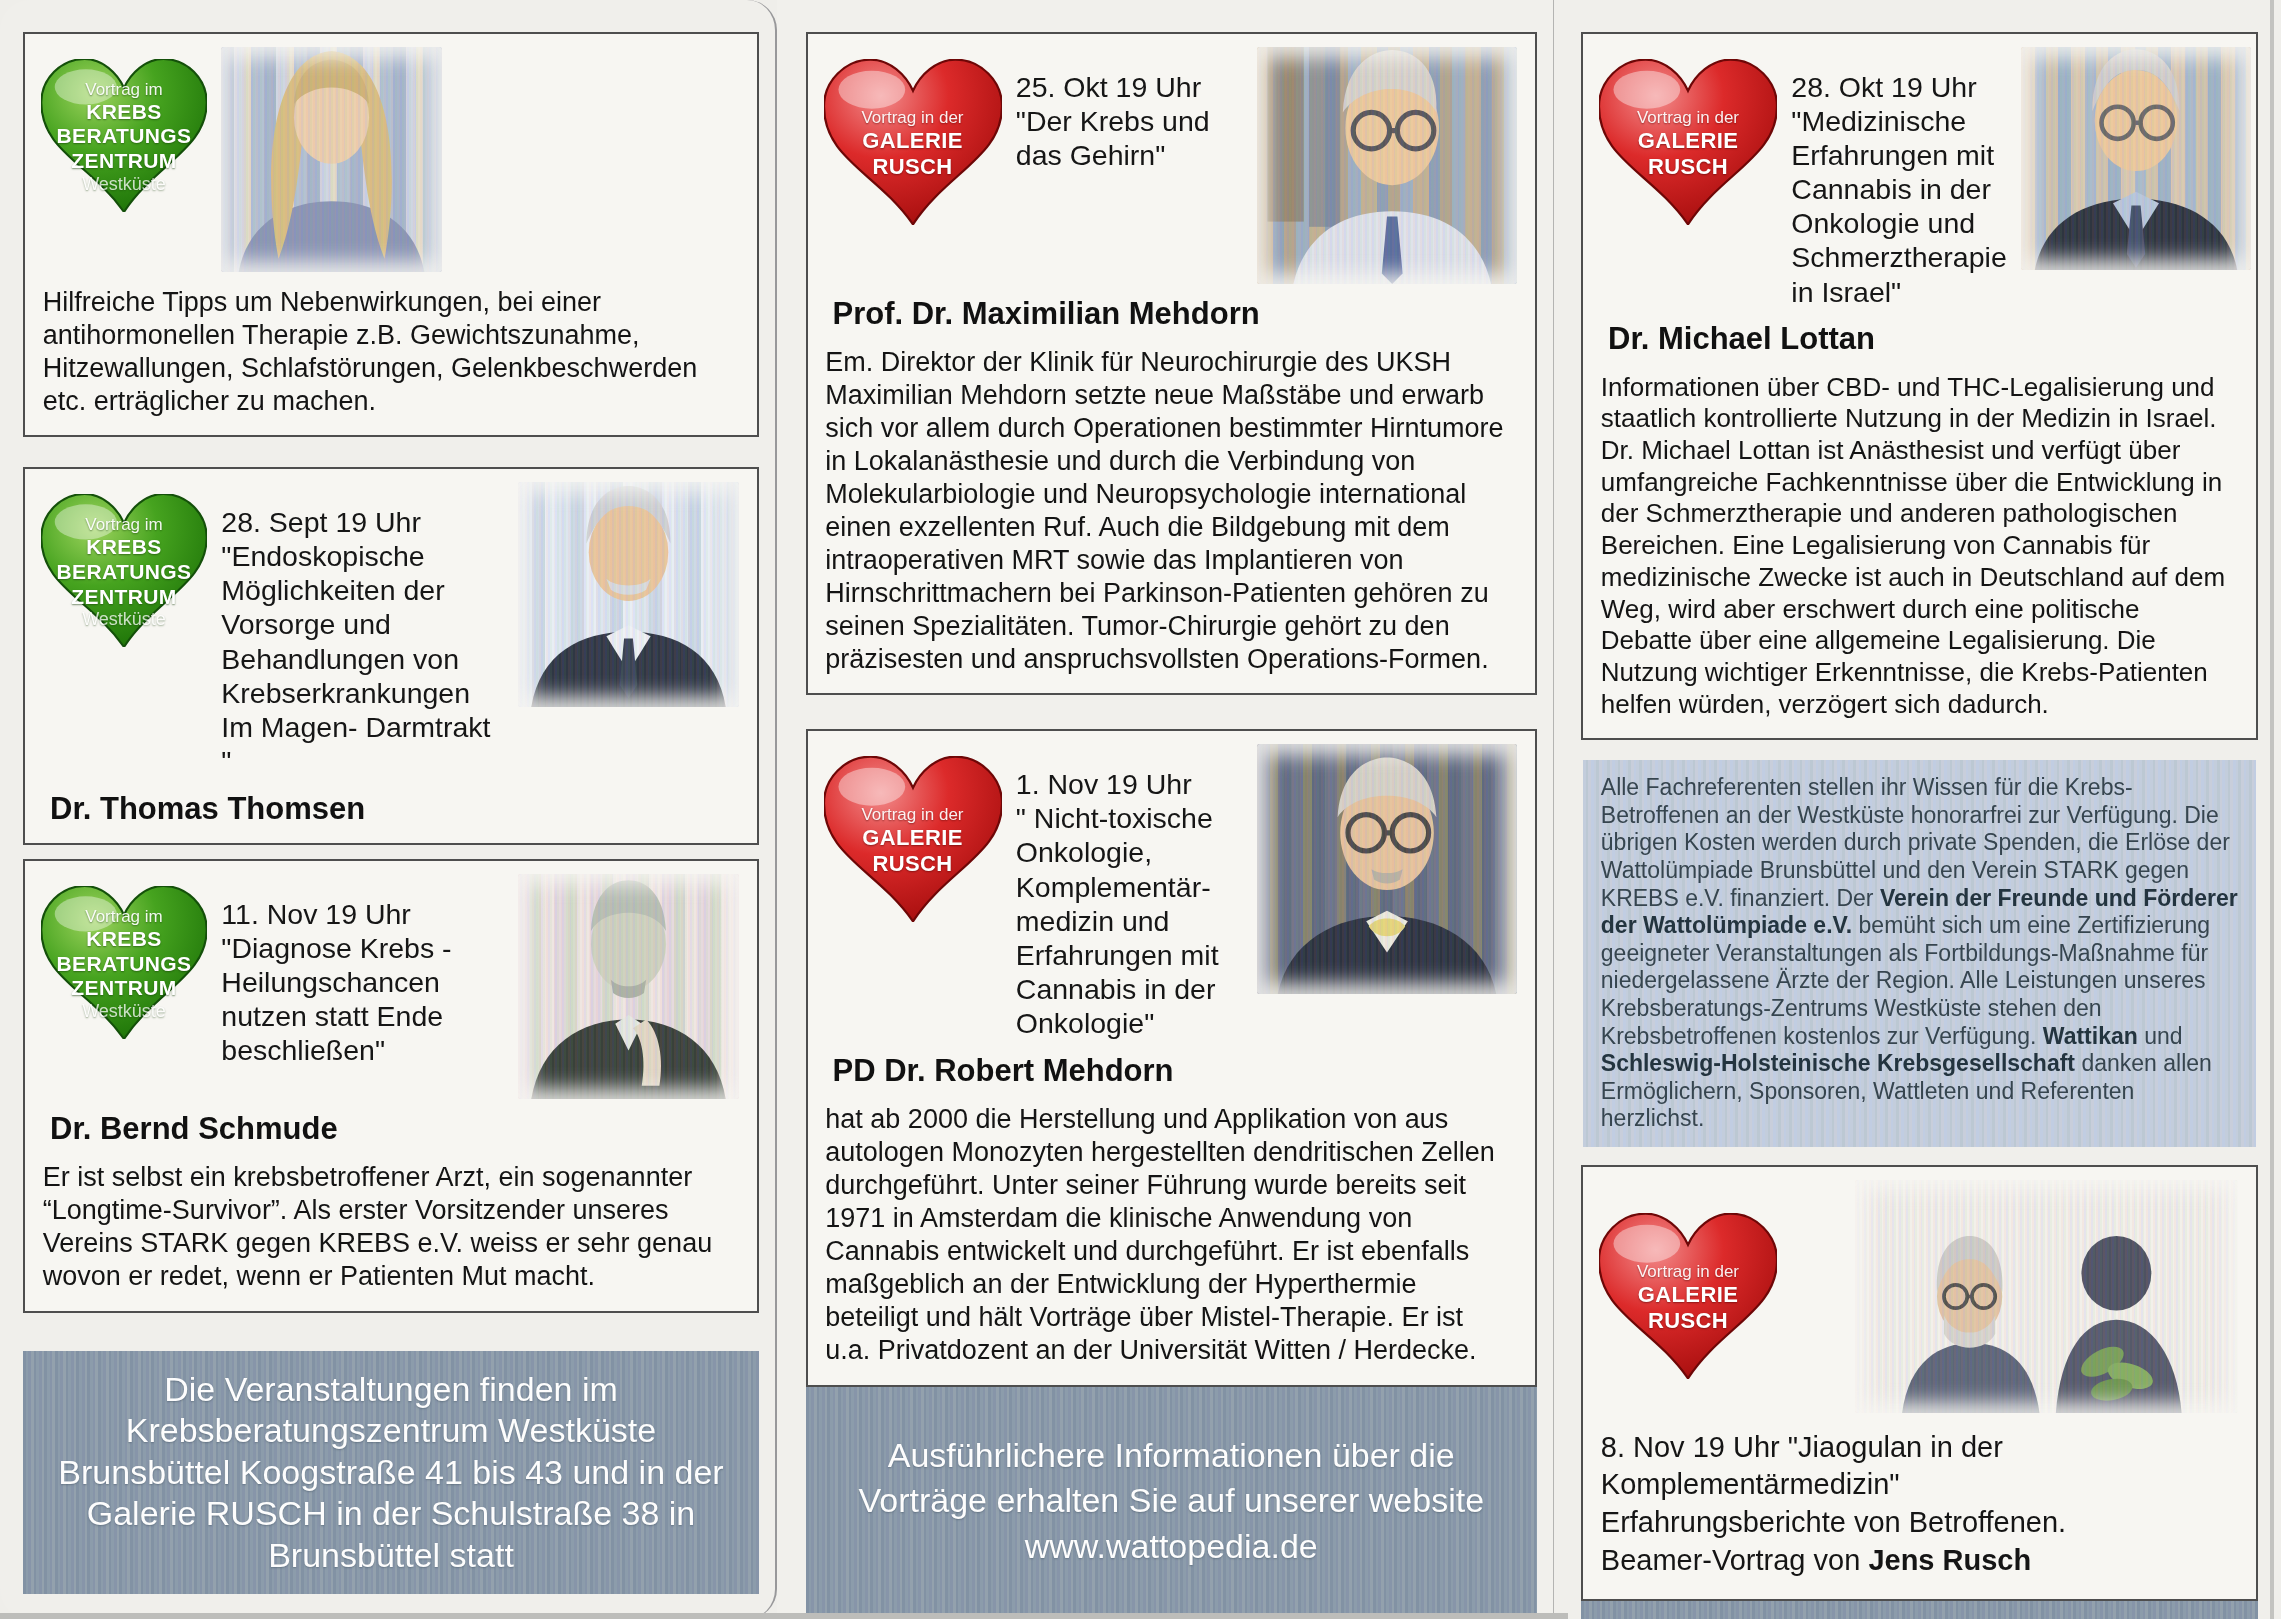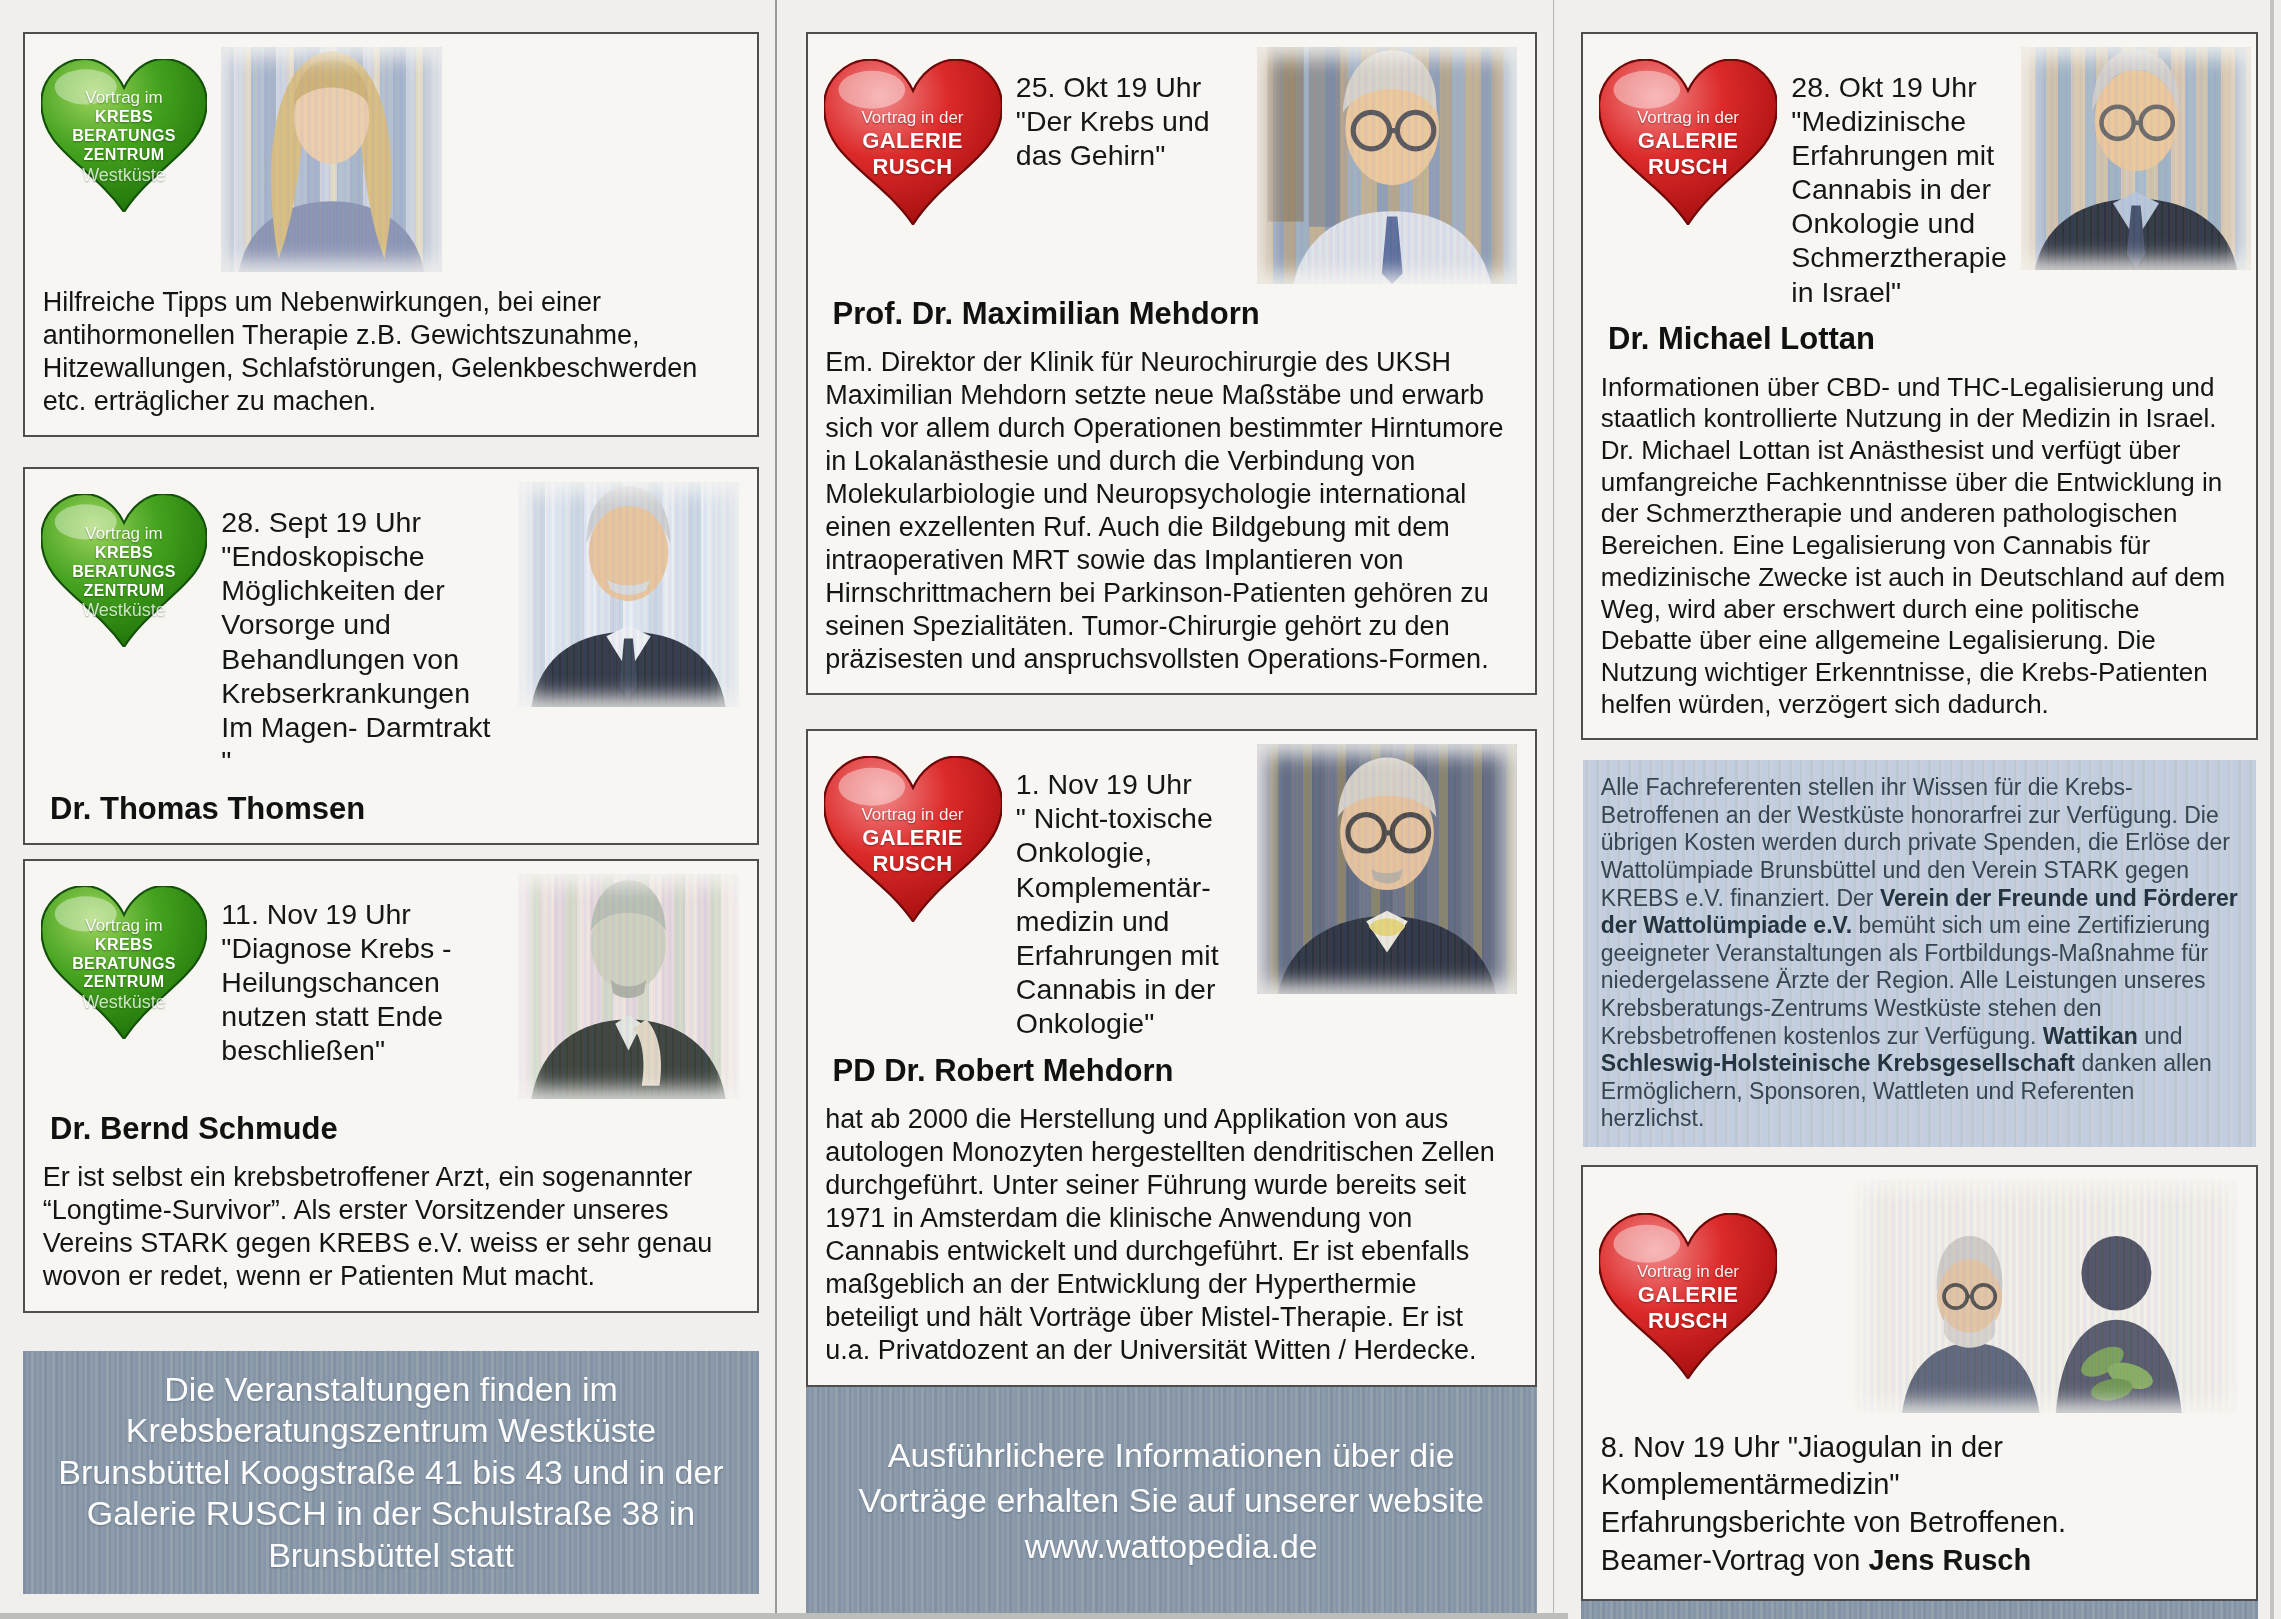--- a/index.html
+++ b/index.html
@@ -4,21 +4,21 @@
 <style>
   html,body{margin:0;padding:0;}
   body{
     width:2281px;height:1619px;overflow:hidden;position:relative;
     background:#efeeea;
     font-family:"Liberation Sans", sans-serif;
     color:#151515;
   }
   .page{display:flex;width:2281px;height:1619px;}
   .col{display:flex;flex-direction:column;box-sizing:border-box;padding:32px 16px 12.5px 23px;overflow:hidden;position:relative;}
-  .col-left{width:777px;border-right:2.7px solid #98989a;background:#f0efeb;}
+  .col-left{width:777px;border-right:2.7px solid #98989a;background:#f0efeb;border-radius:30px;}
   .col-mid{width:777px;border-right:1.8px solid #b4b4b2;background:#f1f0ec;padding-left:28.5px;}
   .col-right{flex:1;background:#f0efeb;padding-left:27px;padding-right:23px;}
   .edge-strip{position:absolute;top:0;bottom:0;right:7.1px;width:3.6px;background:#c3c3c0;}
   .bottom-strip{position:absolute;left:0;bottom:0;width:1568px;height:6.2px;background:#bdbdba;}
 
   
   .ebox{
     border:2.7px solid #4e4e4e;background:#f7f6f2;
     padding:12.5px 18px 16px 16px;box-sizing:border-box;position:relative;
   }
@@ -34,21 +34,21 @@
   
   .heart{position:relative;flex:0 0 166px;height:153px;margin-top:12.5px;}
   .heart-lg{flex:0 0 178px;height:166px;}
   .heart svg.hs{position:absolute;inset:0;width:100%;height:100%;}
   .heart-text{
     position:absolute;inset:0;display:flex;flex-direction:column;align-items:center;justify-content:center;
     padding-top:3.6px;text-align:center;color:#fff;text-shadow:0 0.9px 1.8px rgba(20,60,10,.55);
   }
   .heart-red .heart-text{text-shadow:0 0.9px 1.8px rgba(90,10,10,.6);}
   .ht-small{font-size:17px;opacity:.92;}
-  .ht-bold{font-size:16px;font-weight:bold;letter-spacing:0.4px;line-height:1.18;}
+  .ht-bold{font-size:21px;font-weight:bold;letter-spacing:0.4px;line-height:1.18;}
   .ht-dim{opacity:.75;font-size:18px;}
   .heart-red .ht-bold{font-size:22px;}
 
   
   .portrait{position:relative;overflow:hidden;flex:0 0 221px;height:225px;border-radius:2.7px;}
   .portrait svg{position:absolute;inset:0;width:100%;height:100%;}
   .portrait::after{content:"";position:absolute;inset:0;
     background:repeating-linear-gradient(90deg, rgba(255,130,130,.08) 0 1.8px, rgba(120,120,255,.10) 1.8px 3.6px, rgba(120,200,120,.08) 3.6px 5.3px, rgba(255,255,255,0) 5.3px 7.1px);
     box-shadow:inset 0 0 19.6px 10.7px rgba(247,246,242,.85);}
   .p1{background:repeating-linear-gradient(90deg,#a8b6cc 0 12.5px,#cfd6e2 12.5px 23px,#e2dcc8 23px 30px,#b4c2d2 30px 43px);}

